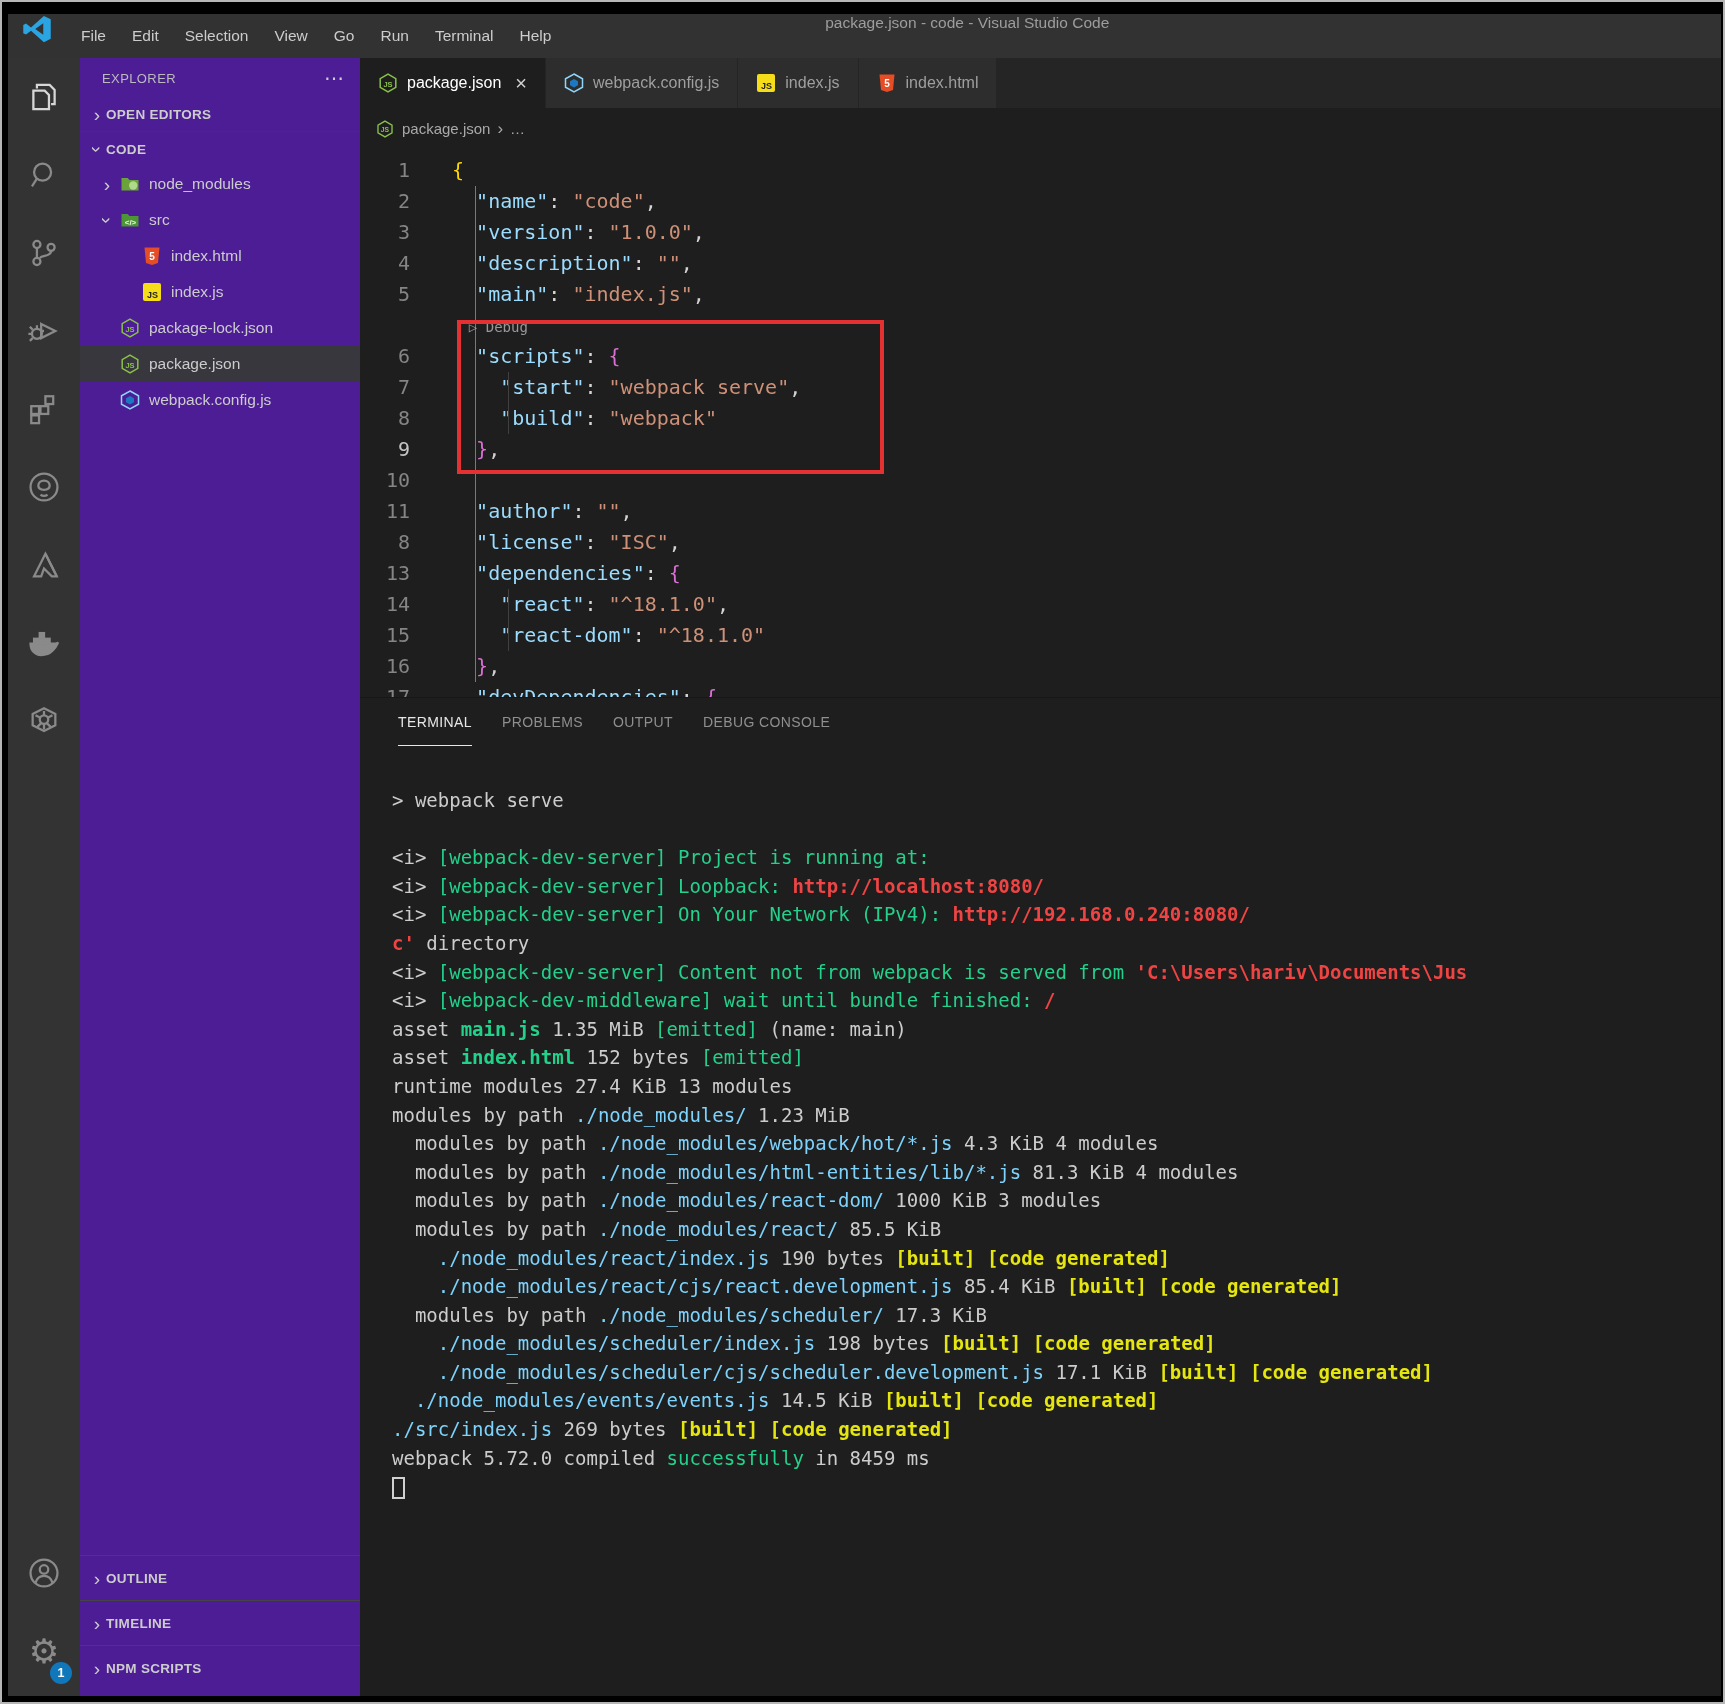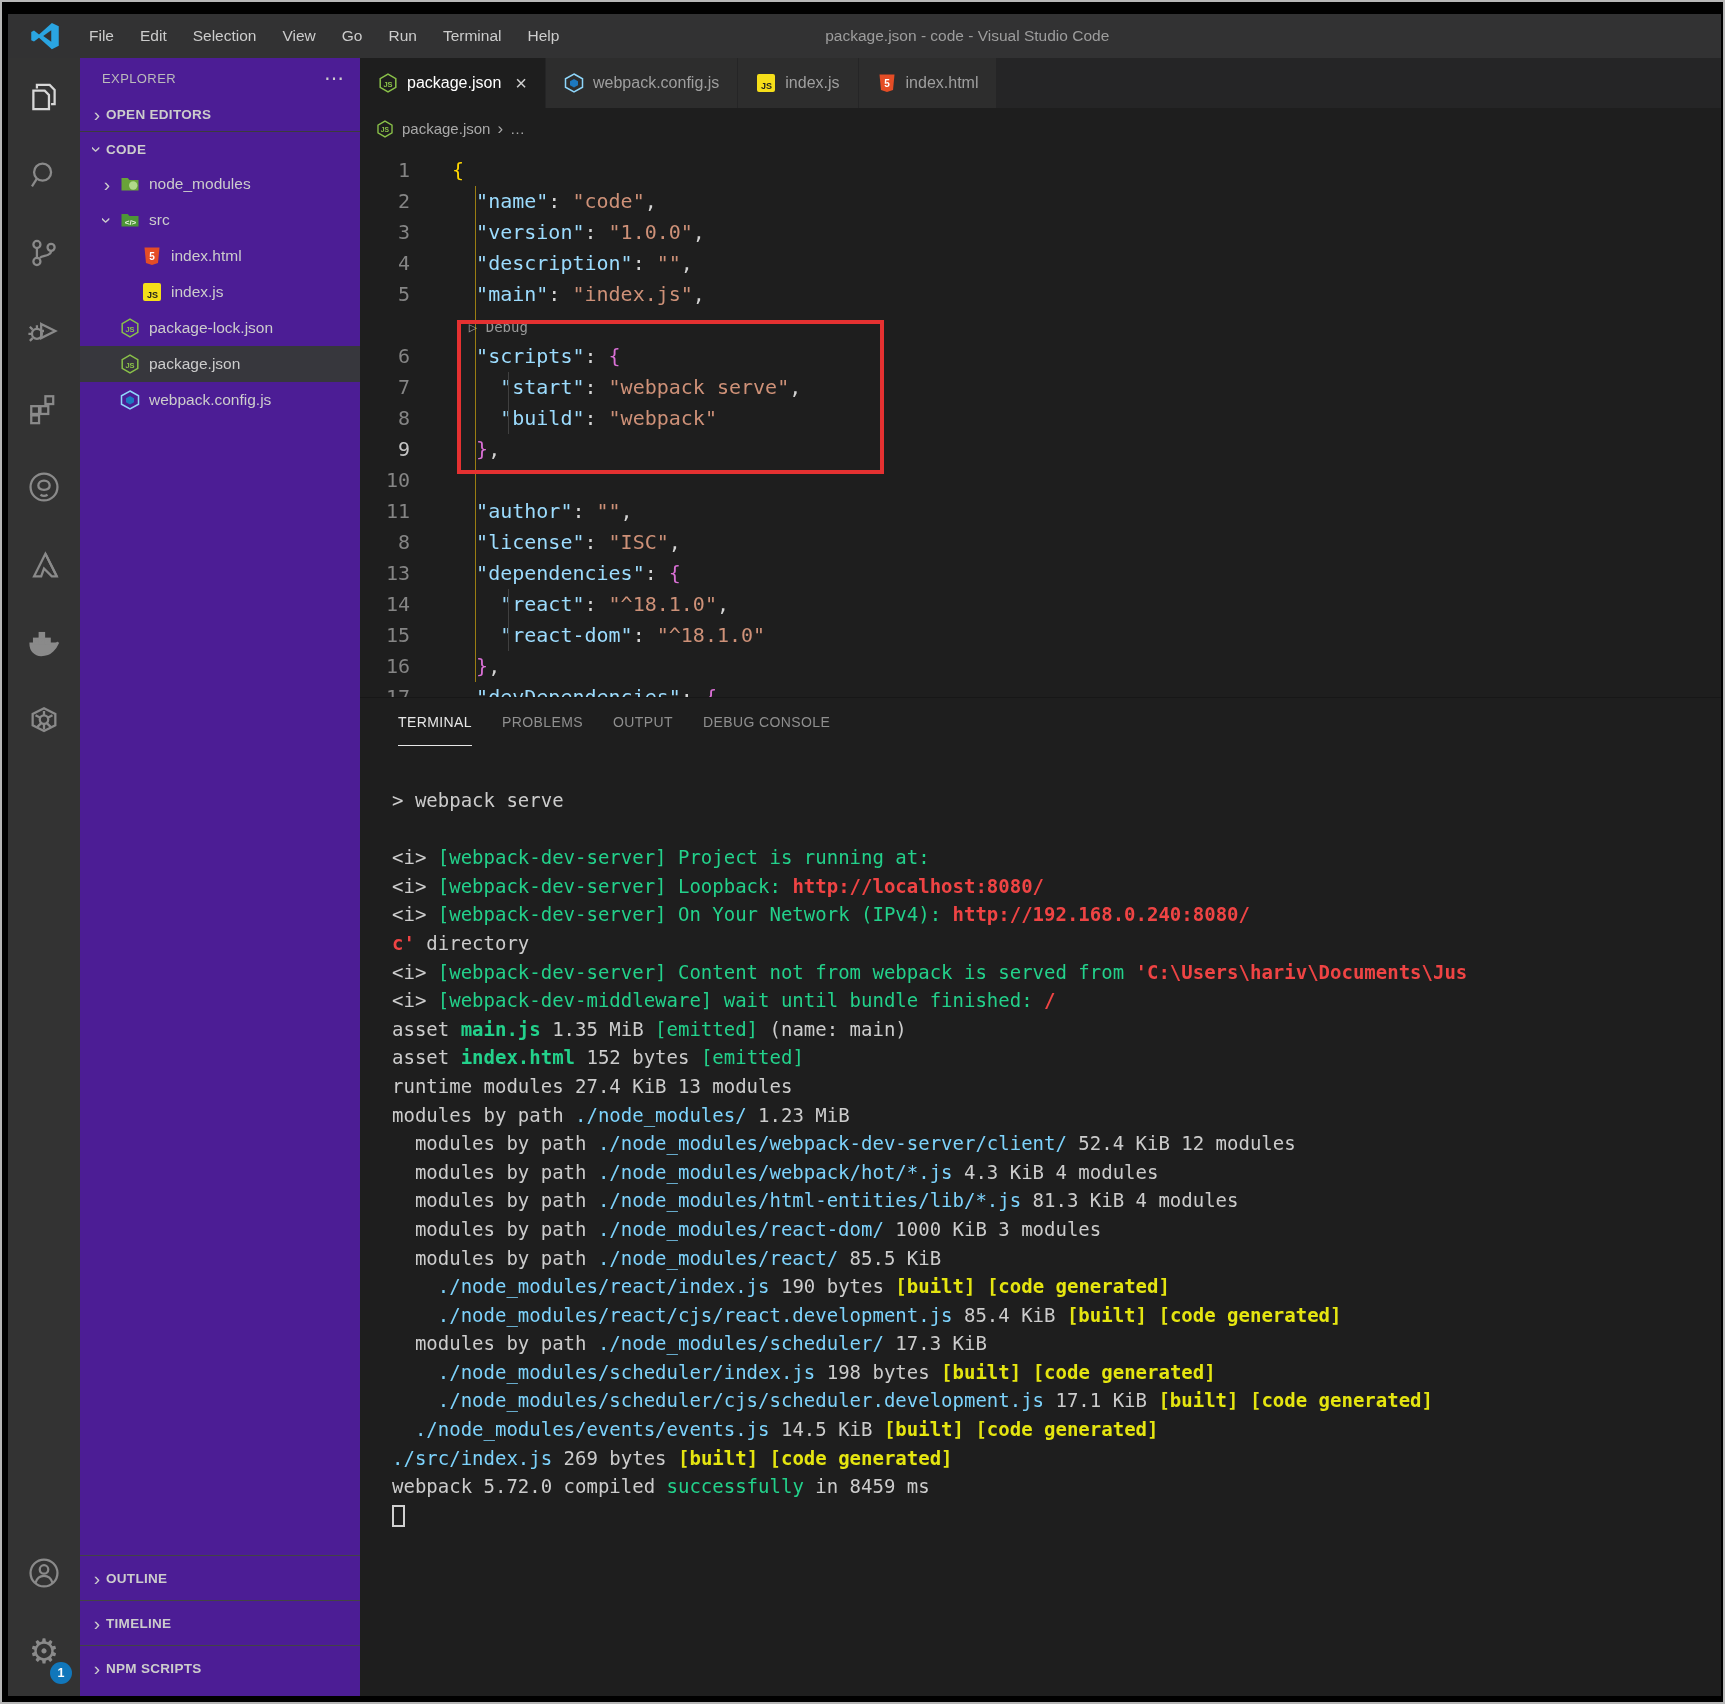--- a/index.html
+++ b/index.html
@@ -4,21 +4,21 @@
 <style>
   * { margin:0; padding:0; box-sizing:border-box; }
   body { width:1725px; height:1704px; position:relative; background:#000;
          font-family:"Liberation Sans", sans-serif; overflow:hidden; }
   .frame { position:absolute; inset:0; border:2px solid #b6b6b6; background:#000; }
   .window { position:absolute; top:12px; left:6px; width:1713px; height:1682px;
             background:#1e1e1e; overflow:hidden; }
 
   
   .titlebar { position:absolute; top:0; left:0; right:0; height:44px; background:#323233;
-              display:flex; align-items:center;padding-left:8px; }
+              display:flex; align-items:flex-start; }
   .vscode-logo { width:30px; height:30px; margin:0 16px 0 14px; flex:0 0 auto; }
   .menubar { display:flex; align-items:center; height:100%; }
   .menu-item { color:#cccccc; font-size:15.5px; padding:0 13px; height:100%;
                display:flex; align-items:center; cursor:default; }
   .window-title { position:absolute; left:56%; transform:translateX(-50%);
                   color:#9d9d9d; font-size:15.5px; white-space:nowrap; }
 
   
   .activitybar { position:absolute; top:44px; left:0; width:72px; bottom:0; background:#333333; }
   .act-icon { width:72px; height:78px; display:flex; align-items:center; justify-content:center;
@@ -359,21 +359,20 @@
           <div class="trow"><span class="tw">&lt;i&gt; </span><span class="tg">[webpack-dev-server] Project is running at:</span></div>
           <div class="trow"><span class="tw">&lt;i&gt; </span><span class="tg">[webpack-dev-server] Loopback: </span><span class="tc">http://localhost:8080/</span></div>
           <div class="trow"><span class="tw">&lt;i&gt; </span><span class="tg">[webpack-dev-server] On Your Network (IPv4): </span><span class="tc">http://192.168.0.240:8080/</span></div>
           <div class="trow"><span class="tc">c'</span><span class="tw"> directory</span></div>
           <div class="trow"><span class="tw">&lt;i&gt; </span><span class="tg">[webpack-dev-server] Content not from webpack is served from </span><span class="tc">'C:\Users\hariv\Documents\Jus</span></div>
           <div class="trow"><span class="tw">&lt;i&gt; </span><span class="tg">[webpack-dev-middleware] wait until bundle finished: </span><span class="tc">/</span></div>
           <div class="trow"><span class="tw">asset </span><span class="tgb">main.js</span><span class="tw"> 1.35 MiB </span><span class="tg">[emitted]</span><span class="tw"> (name: main)</span></div>
           <div class="trow"><span class="tw">asset </span><span class="tgb">index.html</span><span class="tw"> 152 bytes </span><span class="tg">[emitted]</span></div>
           <div class="trow"><span class="tw">runtime modules 27.4 KiB 13 modules</span></div>
           <div class="trow"><span class="tw">modules by path </span><span class="twb">./node_modules/</span><span class="tw"> 1.23 MiB</span></div>
-          <div class="trow"><span class="tw">  modules by path </span><span class="twb">./node_modules/webpack-dev-server/client/</span><span class="tw"> 52.4 KiB 12 modules</span></div>
           <div class="trow"><span class="tw">  modules by path </span><span class="twb">./node_modules/webpack/hot/*.js</span><span class="tw"> 4.3 KiB 4 modules</span></div>
           <div class="trow"><span class="tw">  modules by path </span><span class="twb">./node_modules/html-entities/lib/*.js</span><span class="tw"> 81.3 KiB 4 modules</span></div>
           <div class="trow"><span class="tw">  modules by path </span><span class="twb">./node_modules/react-dom/</span><span class="tw"> 1000 KiB 3 modules</span></div>
           <div class="trow"><span class="tw">  modules by path </span><span class="twb">./node_modules/react/</span><span class="tw"> 85.5 KiB</span></div>
           <div class="trow"><span class="tw">    </span><span class="twb">./node_modules/react/index.js</span><span class="tw"> 190 bytes </span><span class="ty">[built]</span><span class="tw"> </span><span class="ty">[code generated]</span></div>
           <div class="trow"><span class="tw">    </span><span class="twb">./node_modules/react/cjs/react.development.js</span><span class="tw"> 85.4 KiB </span><span class="ty">[built]</span><span class="tw"> </span><span class="ty">[code generated]</span></div>
           <div class="trow"><span class="tw">  modules by path </span><span class="twb">./node_modules/scheduler/</span><span class="tw"> 17.3 KiB</span></div>
           <div class="trow"><span class="tw">    </span><span class="twb">./node_modules/scheduler/index.js</span><span class="tw"> 198 bytes </span><span class="ty">[built]</span><span class="tw"> </span><span class="ty">[code generated]</span></div>
           <div class="trow"><span class="tw">    </span><span class="twb">./node_modules/scheduler/cjs/scheduler.development.js</span><span class="tw"> 17.1 KiB </span><span class="ty">[built]</span><span class="tw"> </span><span class="ty">[code generated]</span></div>
           <div class="trow"><span class="tw">  </span><span class="twb">./node_modules/events/events.js</span><span class="tw"> 14.5 KiB </span><span class="ty">[built]</span><span class="tw"> </span><span class="ty">[code generated]</span></div>

